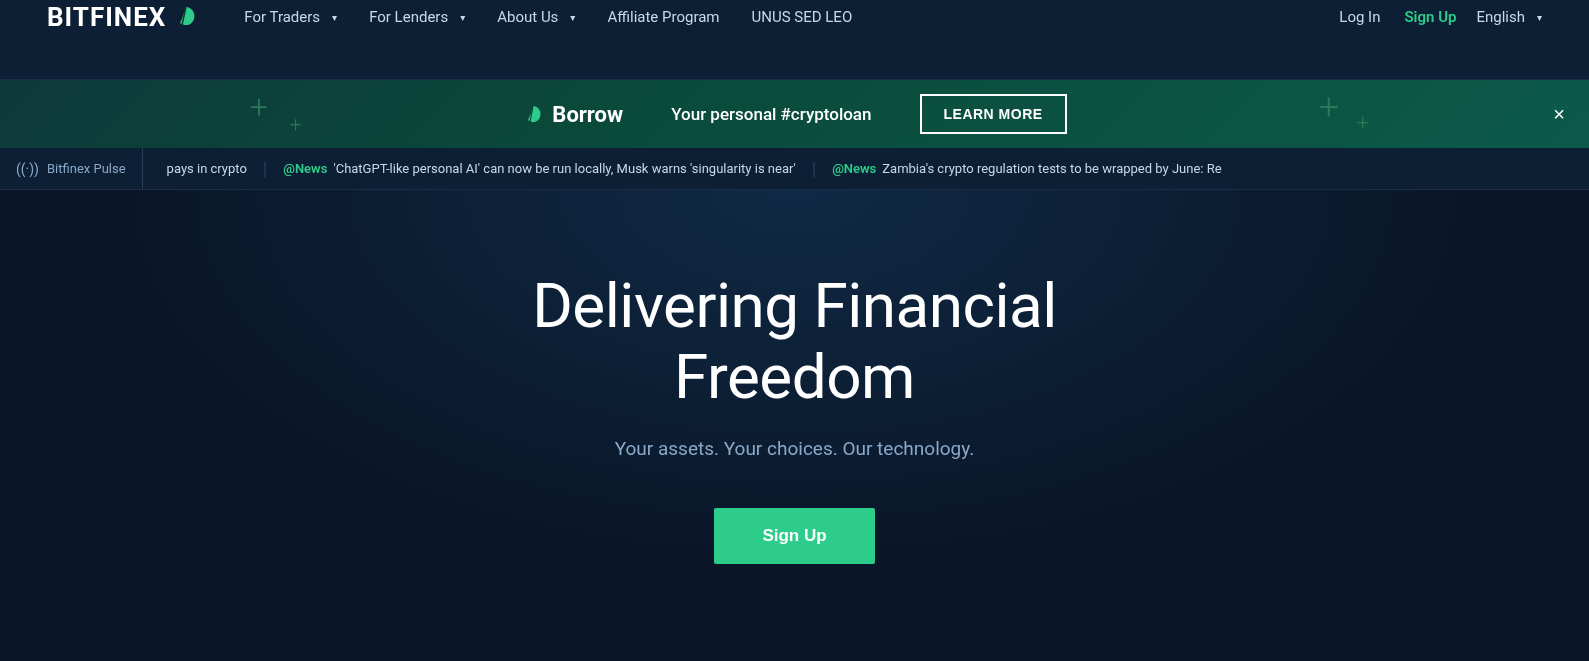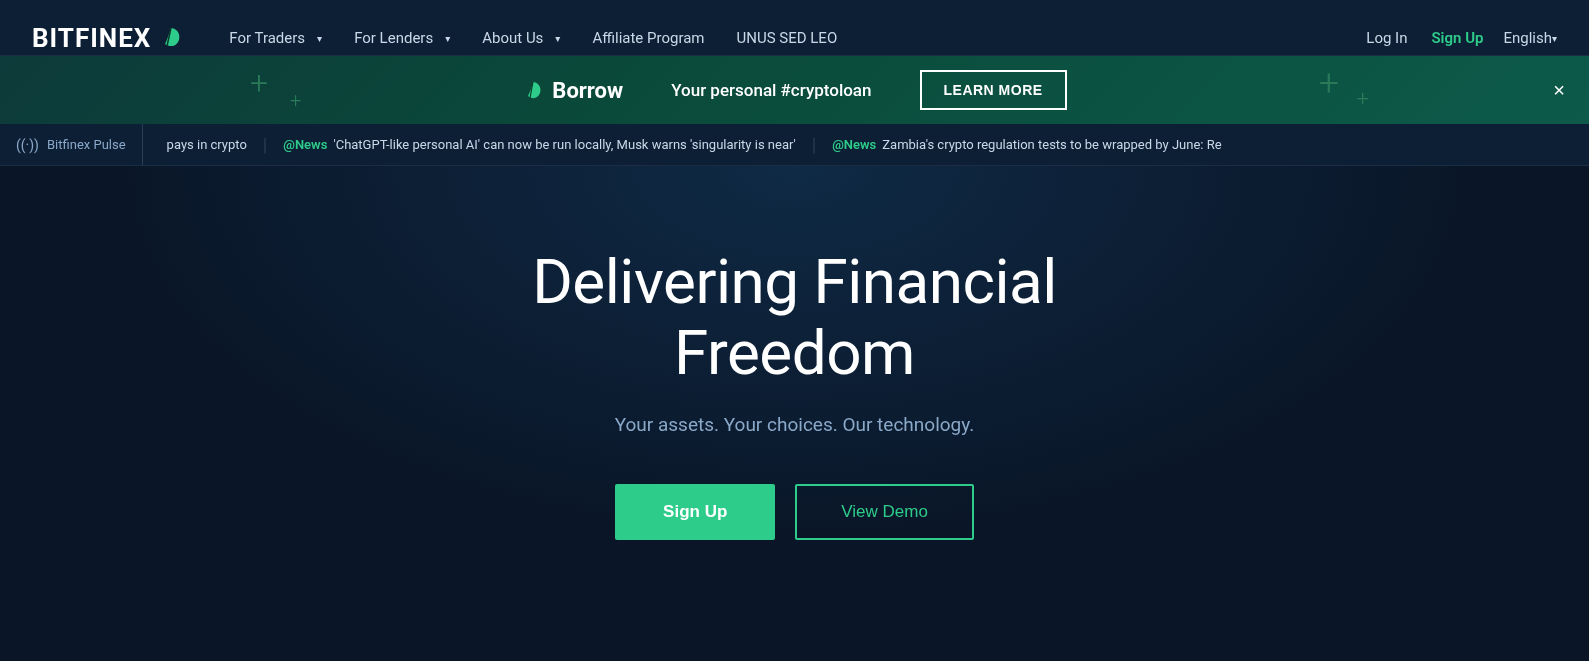--- a/index.html
+++ b/index.html
@@ -8,25 +8,25 @@
       background-color: #0a1628;
       color: #ffffff;
       width: 1589px;
       min-height: 661px;
       overflow-x: hidden;
     }
 
     
     .navbar {
       display: flex;
-      align-items: flex-end;
+      align-items: flex-start;
       justify-content: space-between;
       background-color: #0d1f35;
-      padding: 0 32px;
-      height: 56px;
+      padding: 0 47px;
+      height: 80px;
       border-bottom: 1px solid #1a2d45;
     }
     .navbar-left {
       display: flex;
       align-items: center;
       gap: 32px;
     }
     .logo {
       display: flex;
       align-items: center;
@@ -75,21 +75,21 @@
     .btn-signup-nav {
       color: #2ecc8a;
       font-size: 15px;
       font-weight: 600;
       cursor: pointer;
       padding: 8px 4px;
     }
     .btn-language {
       display: flex;
       align-items: center;
-      gap: 0;
+      gap: 12px;
       color: #c8d8e8;
       font-size: 15px;
       cursor: pointer;
     }
 
     
     .banner {
       background: linear-gradient(135deg, #0d3a3a 0%, #0a4a3a 40%, #0d5a4a 100%);
       display: flex;
       align-items: center;
@@ -339,15 +339,14 @@
 </div>
 
 <section class="hero">
   <h1 class="hero-title">
     <span>Delivering Financial</span><br>
     <span>Freedom</span>
   </h1>
   <p class="hero-subtitle">Your assets. Your choices. Our technology.</p>
   <div class="hero-buttons">
     <button class="btn-hero-signup">Sign Up</button>
-    <button class="btn-hero-demo">View Demo</button>
   </div>
 </section>
 
 </body></html>

